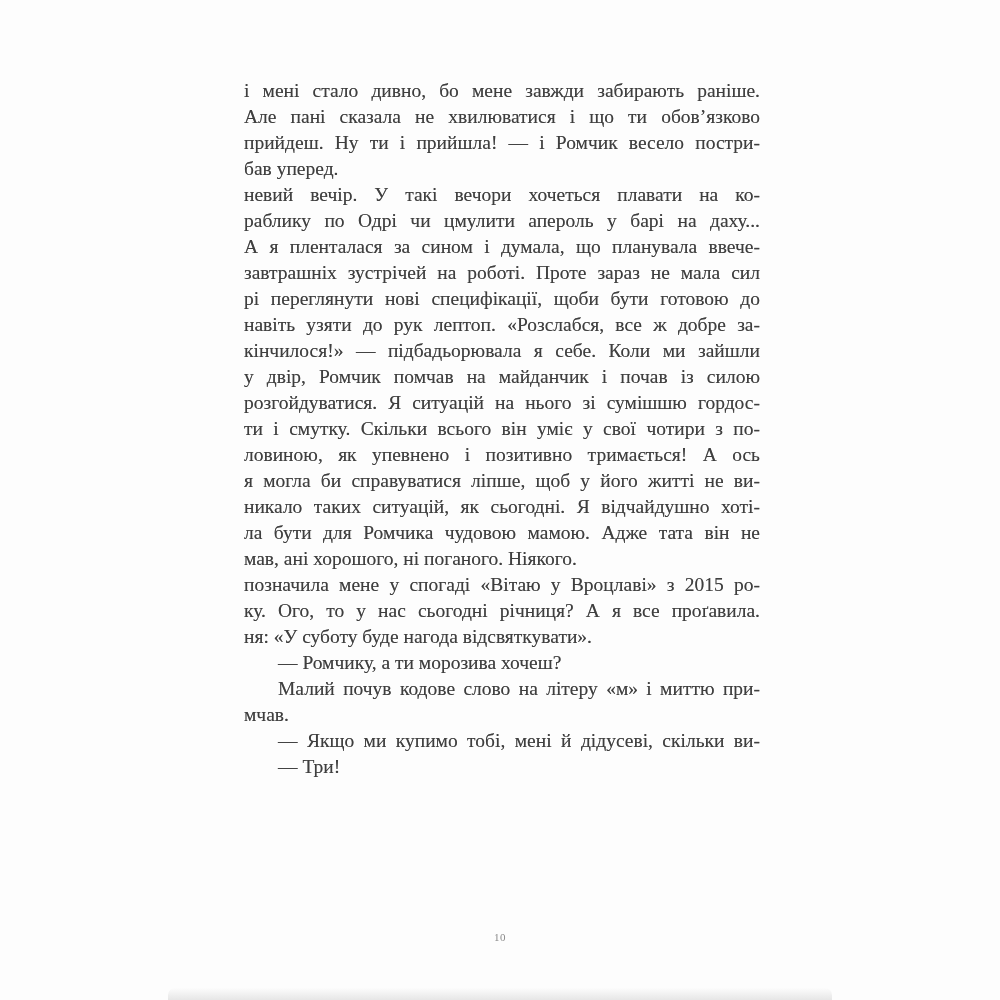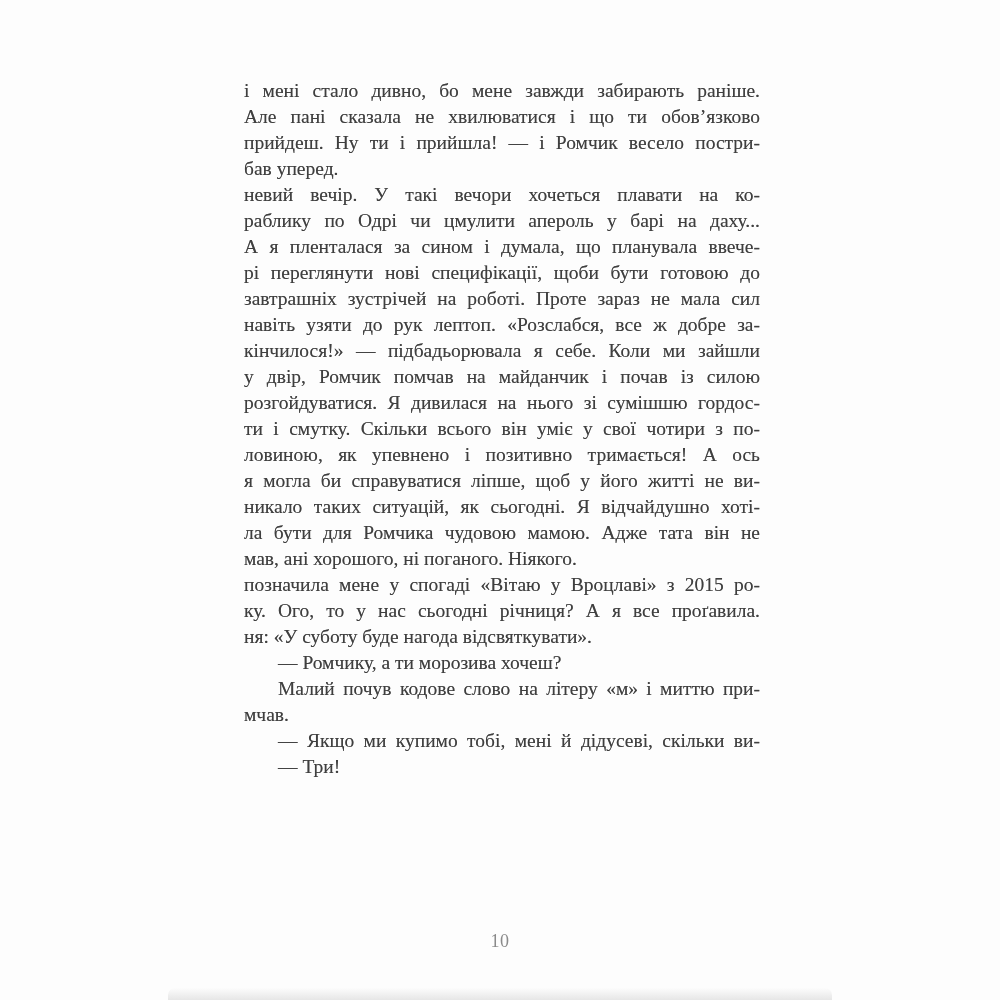--- a/index.html
+++ b/index.html
@@ -39,21 +39,21 @@
   }
   .line.indent {
     text-indent: 34px;
   }
   #page-number {
     position: absolute;
     top: 931px;
     left: 0;
     width: 1000px;
     text-align: center;
-    font-size: 18px;
+    font-size: 11px;
     color: var(--pagenum-color, #8a8a8a);
     letter-spacing: 0.5px;
   }
   #page-separator-bar {
     position: absolute;
     left: 168px;
     top: 988px;
     width: 664px;
     height: 12px;
     border-radius: 7px 7px 0 0;
@@ -68,26 +68,26 @@
       <div class="paragraph">
         <div class="line">і мені стало дивно, бо мене завжди забирають раніше.</div>
         <div class="line">Але пані сказала не хвилюватися і що ти обов’язково</div>
         <div class="line">прийдеш. Ну ти і прийшла! — і Ромчик весело постри-</div>
         <div class="line last">бав уперед.</div>
       </div>
       <div class="paragraph">
         <div class="line">невий вечір. У такі вечори хочеться плавати на ко-</div>
         <div class="line">раблику по Одрі чи цмулити апероль у барі на даху...</div>
         <div class="line">А я пленталася за сином і думала, що планувала ввече-</div>
+        <div class="line">завтрашніх зустрічей на роботі. Проте зараз не мала сил</div>
         <div class="line">рі переглянути нові специфікації, щоби бути готовою до</div>
-        <div class="line">завтрашніх зустрічей на роботі. Проте зараз не мала сил</div>
         <div class="line">навіть узяти до рук лептоп. «Розслабся, все ж добре за-</div>
         <div class="line">кінчилося!» — підбадьорювала я себе. Коли ми зайшли</div>
         <div class="line">у двір, Ромчик помчав на майданчик і почав із силою</div>
-        <div class="line">розгойдуватися. Я дивилася на нього зі сумішшю гордос-</div>
+        <div class="line">розгойдуватися. Я ситуацій на нього зі сумішшю гордос-</div>
         <div class="line">ти і смутку. Скільки всього він уміє у свої чотири з по-</div>
         <div class="line">ловиною, як упевнено і позитивно тримається! А ось</div>
         <div class="line">я могла би справуватися ліпше, щоб у його житті не ви-</div>
         <div class="line">никало таких ситуацій, як сьогодні. Я відчайдушно хоті-</div>
         <div class="line">ла бути для Ромчика чудовою мамою. Адже тата він не</div>
         <div class="line last">мав, ані хорошого, ні поганого. Ніякого.</div>
       </div>
       <div class="paragraph">
         <div class="line">позначила мене у спогаді «Вітаю у Вроцлаві» з 2015 ро-</div>
         <div class="line">ку. Ого, то у нас сьогодні річниця? А я все проґавила.</div>

